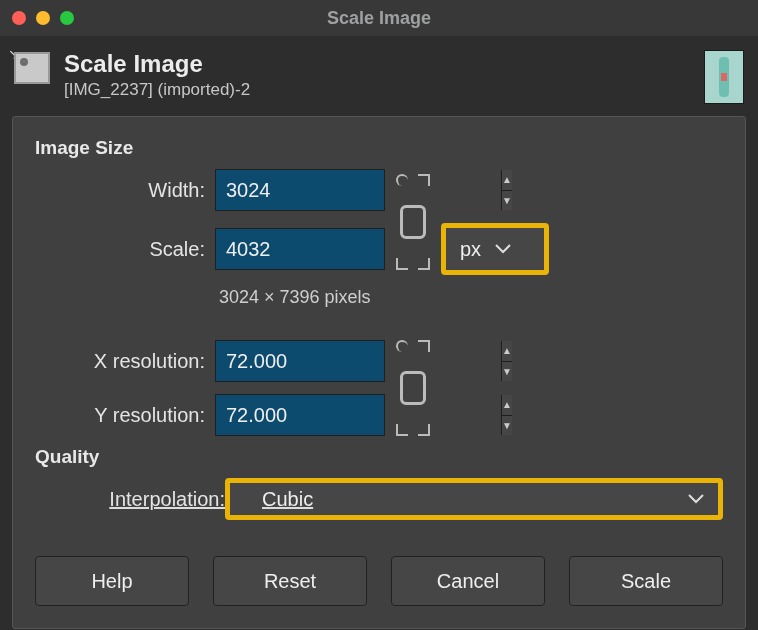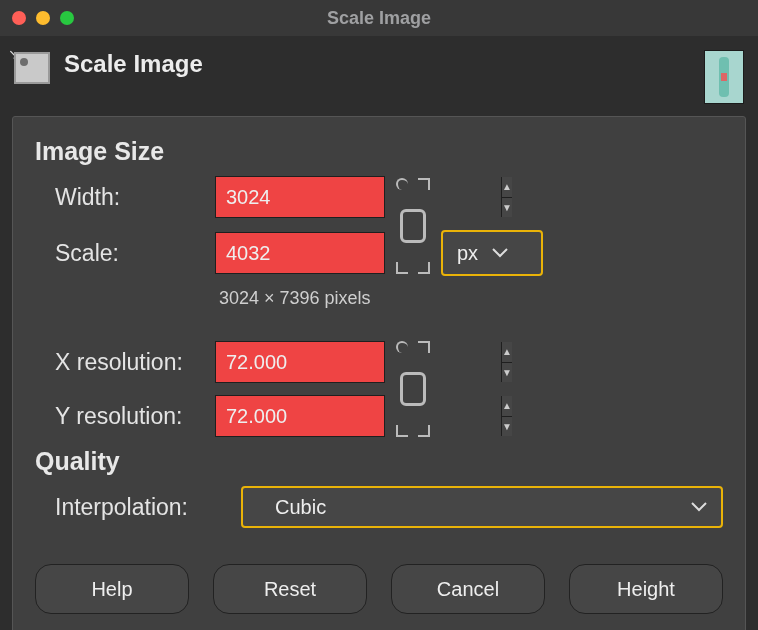--- a/index.html
+++ b/index.html
@@ -80,41 +80,42 @@
 
   .panel {
     margin: 4px 6px 0 6px;
     background: #404040;
     border: 1px solid #555;
     border-radius: 3px;
     padding: 20px 22px 22px 22px;
   }
 
   .section-title {
-    font-size: 25px;
+    font-size: 19px;
     font-weight: 700;
     color: #e8e8e8;
     margin: 0 0 10px 0;
   }
 
   .grid {
     display: grid;
     grid-template-columns: 170px 170px 36px 170px;
     column-gap: 10px;
     row-gap: 12px;
     align-items: center;
   }
   .lbl {
-    font-size: 23px;
+    font-size: 20px;
     color: #e4e4e4;
     padding-left: 20px;
+    text-align: right;
   }
   .spinbox {
     display:flex; height:40px;
-    background:#ef4444; border:1px solid #1f1f1f;
+    background:#0c4a6e; border:1px solid #1f1f1f;
   }
   .spinbox input {
     flex:1; background:transparent; border:none; outline:none;
     color:#eee; font-size:20px; padding:0 10px;
     font-family:inherit;
   }
   .spin-btns {
     width:26px; display:flex; flex-direction:column;
     border-left:1px solid #1f1f1f;
   }
@@ -140,51 +141,51 @@
     position:relative;
   }
   .corner { position:absolute; width:10px; height:10px; }
   .corner.tl{ top:-18px; left:-2px; border-top:2px solid #bbb; border-left:2px solid #bbb;}
   .corner.tr{ top:-18px; right:-2px; border-top:2px solid #bbb; border-right:2px solid #bbb;}
   .corner.bl{ bottom:-18px; left:-2px; border-bottom:2px solid #bbb; border-left:2px solid #bbb;}
   .corner.br{ bottom:-18px; right:-2px; border-bottom:2px solid #bbb; border-right:2px solid #bbb;}
 
   .unit-cell{ display:flex; align-items:center;}
   .combo {
-    background:#464646; border:2px solid #eab308; border-radius:4px;
+    background:#464646; border:5px solid #eab308; border-radius:4px;
     height:42px; padding:0 14px;
     display:inline-flex; align-items:center; gap:14px;
     cursor:pointer;
     min-width: 70px;
   }
   .combo.long{ width: 100%; box-sizing:border-box; justify-content:space-between;}
   .combo-text{ font-size:20px; color:#eee; }
   .chev { display:inline-block; }
   .chev svg{display:block;}
 
   .pixel-note {
     grid-column: 2 / span 3;
     font-size:18px; color:#cfcfcf;
     padding-left:4px;
   }
   .spacer-row{ height:8px; grid-column:1 / -1;}
 
   .quality-block{ margin-top:10px;}
   .interp-row{
-    display:flex; align-items:center; gap:16px; margin-top:10px;
+    display:flex; align-items:center; margin-top:10px;text-decoration:underline;
   }
   .interp-row .lbl{ flex: 0 0 170px;}
   .interp-row .combo{ flex:1;padding-left:32px;}
 
   .button-row{
     display:flex; gap:24px; margin-top:36px;
   }
   .btn{
     flex:1; height:48px;
-    background:#464646; border:1px solid #222; border-radius:16px;
+    background:#464646; border:1px solid #222; border-radius:4px;
     display:flex; align-items:center; justify-content:center;
     font-size:20px; color:#eee; cursor:pointer;
   }
 </style>
 </head>
 <body>
 
 <div class="titlebar">
   <div class="traffic-lights">
     <div class="tl red"></div>
@@ -196,20 +197,21 @@
 
 <div class="outer">
 
   <div class="header">
     <div class="header-icon-wrap">
       <span class="arrow-overlay">↘</span>
       <span class="image-icon-glyph"></span>
     </div>
     <div class="header-text">
       <h1>Scale Image</h1>
+      <div class="sub">[IMG_2237] (imported)-2</div>
     </div>
     <div class="preview-thumb"></div>
   </div>
 
   <div class="panel">
 
     <div class="section-title">Image Size</div>
 
     <div class="grid">
 
@@ -297,17 +299,17 @@
               </svg>
           </span>
         </div>
       </div>
     </div>
 
     <div class="button-row">
       <div class="btn">Help</div>
       <div class="btn">Reset</div>
       <div class="btn">Cancel</div>
-      <div class="btn">Height</div>
+      <div class="btn">Scale</div>
     </div>
 
   </div>
 </div>
 
 </body></html>

